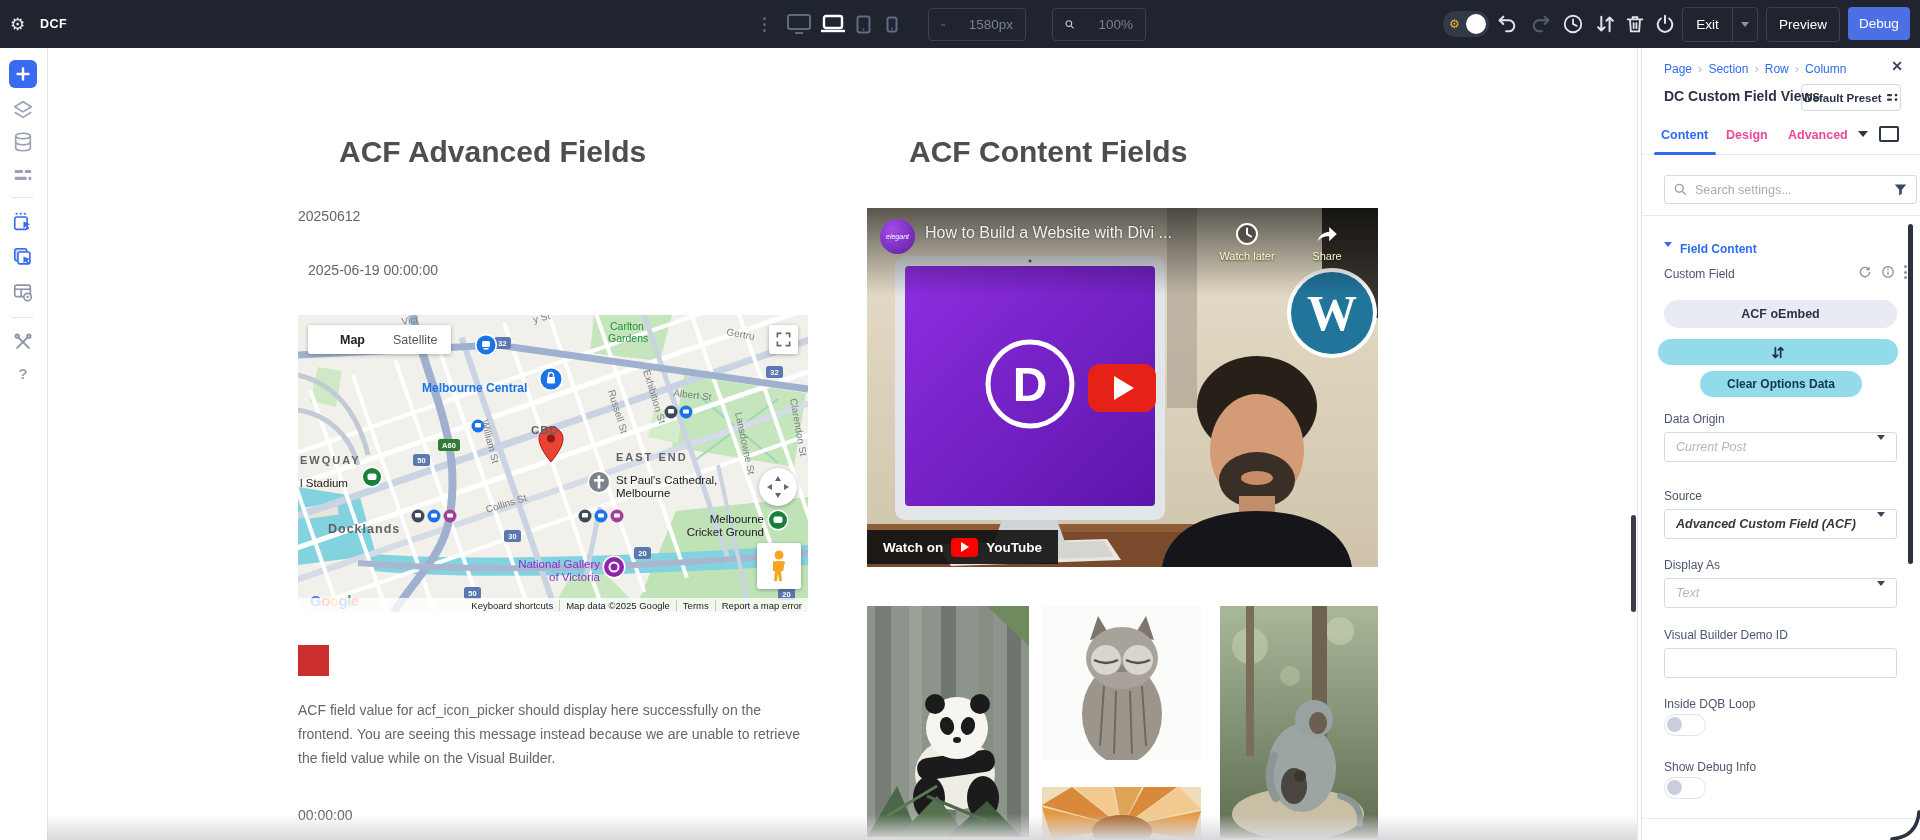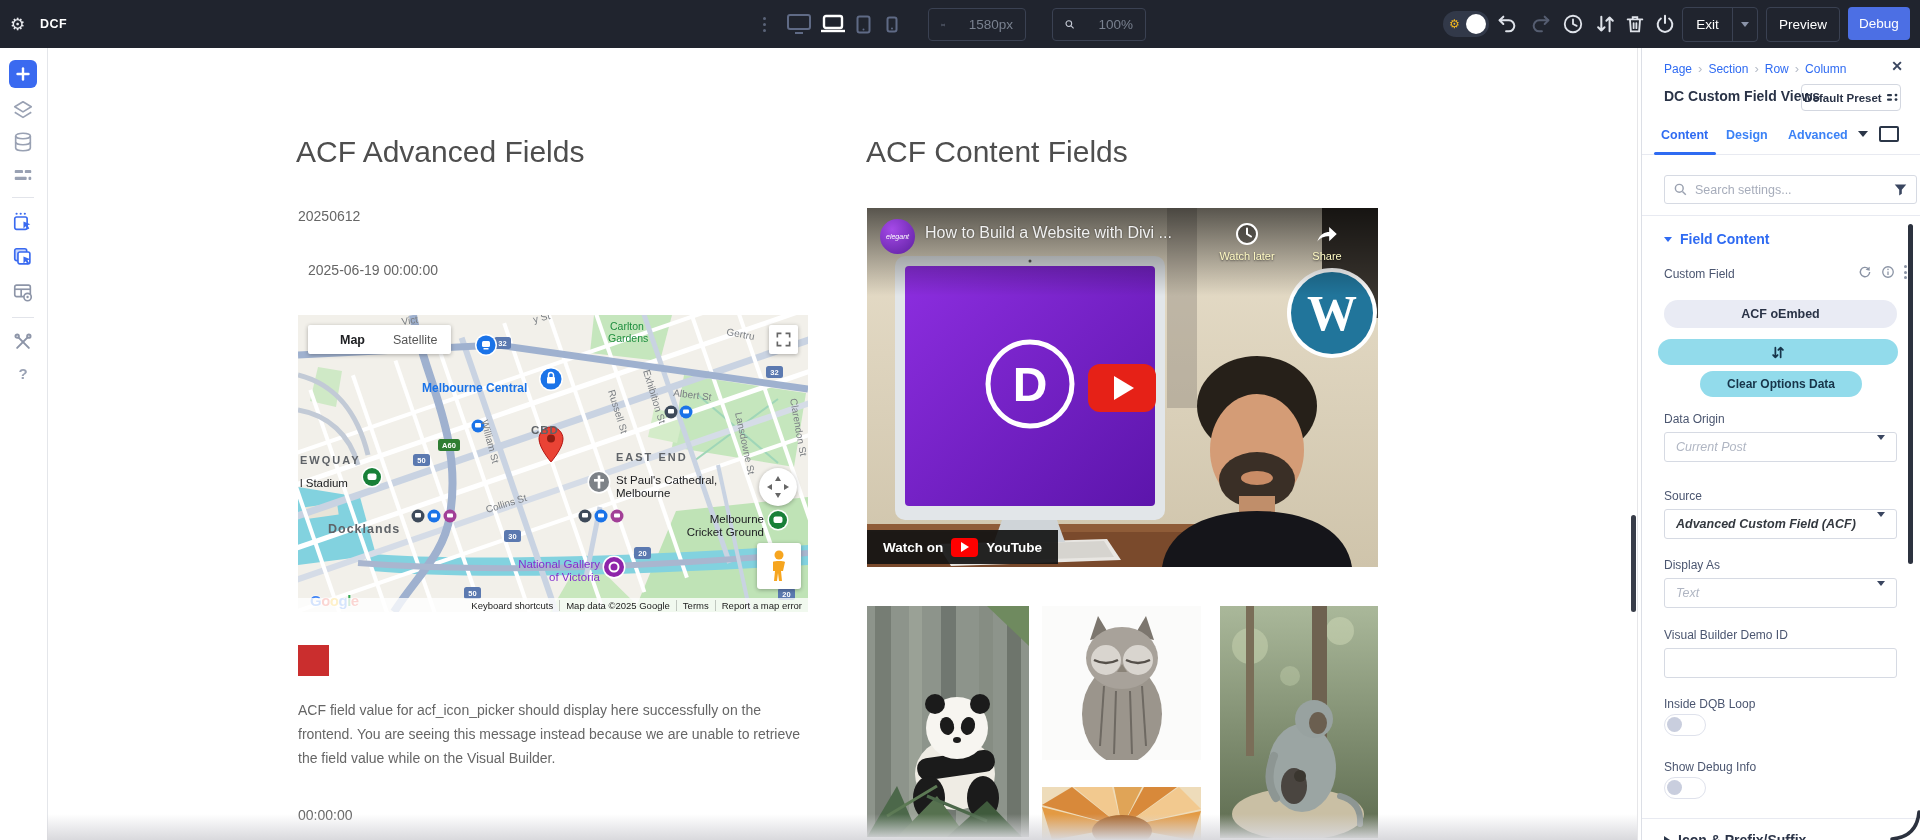--- a/index.html
+++ b/index.html
@@ -20,21 +20,21 @@
   .builder-toggle .knob{position:absolute;right:3px;top:3px;width:20px;height:20px;border-radius:50%;background:#fff;}
   .caret-d{width:0;height:0;border-left:4px solid transparent;border-right:4px solid transparent;border-top:5px solid #8a93a8;}
   .exit-split{border-left:1px solid #3a4152;height:100%;display:flex;align-items:center;justify-content:center;width:24px;}
   
   .sidebar{position:absolute;left:0;top:48px;width:47px;height:792px;background:#fff;border-right:1px solid #e4e6ea;}
   .sb-i{position:absolute;left:12px;width:22px;height:22px;display:flex;align-items:center;justify-content:center;}
   .sb-plus{position:absolute;left:9px;width:28px;height:28px;background:#3a6af0;border-radius:6px;display:flex;align-items:center;justify-content:center;}
   .sb-div{position:absolute;left:12px;width:22px;height:1px;background:#e2e4ea;}
   .sb-help{color:#9aa2b4;font-size:15px;font-weight:700;}
   
-  .h1{position:absolute;font-size:30px;font-weight:400;color:#4e4e4e;}
+  .h1{position:absolute;font-size:30px;font-weight:700;color:#4e4e4e;margin-left:43px;}
   .body-txt{position:absolute;font-size:14px;color:#666;line-height:24px;}
   .swatch{position:absolute;width:31px;height:31px;}
   .canvas-track{position:absolute;left:1637px;top:48px;width:1px;height:792px;background:#e6e6e9;}
   .canvas-thumb{position:absolute;left:1631px;top:515px;width:5px;height:97px;border-radius:3px;background:#383d49;}
   .bottom-fade{position:absolute;left:47px;top:814px;width:1590px;height:26px;background:linear-gradient(to bottom,rgba(220,220,223,0),#d9d9dd);}
   
   .map{position:absolute;left:298px;top:315px;width:510px;height:297px;overflow:hidden;background:#f2f0ea;}
   .map-ctl{position:absolute;background:#fff;box-shadow:0 1px 4px rgba(0,0,0,.3);display:flex;align-items:center;justify-content:center;}
   .map-tabs{left:10px;top:10px;height:29px;border-radius:2px;}
   .map-tab{padding:0 14px;font-size:12.5px;height:29px;display:flex;align-items:center;}
@@ -53,33 +53,33 @@
   .yt-badge{width:27px;height:19px;background:#f00;border-radius:4px;display:flex;align-items:center;justify-content:center;}
   .yt-tri{width:0;height:0;border-left:8px solid #fff;border-top:5px solid transparent;border-bottom:5px solid transparent;margin-left:1px;}
   
   .panel{position:absolute;left:1641px;top:48px;width:279px;height:792px;background:#fff;border-left:1px solid #dcdfe6;overflow:hidden;}
   .crumb{position:absolute;left:22px;top:13px;font-size:12px;display:flex;gap:6px;align-items:center;}
   .crumb a{color:#2f6bf2;text-decoration:none;}
   .crumb .sep{color:#b6bcc8;font-size:13px;}
   .p-close{position:absolute;right:18px;top:10px;color:#3a4660;font-size:14px;font-weight:700;}
   .p-title{position:absolute;left:22px;top:40px;font-size:14px;font-weight:700;color:#2a3347;}
   .preset-btn{position:absolute;left:159px;top:36px;width:98px;height:25px;border:1px solid #d3d7e0;border-radius:4px;display:flex;align-items:center;justify-content:center;gap:5px;font-size:11.5px;font-weight:700;color:#2a3347;}
-  .tab{position:absolute;top:80px;font-size:12.5px;font-weight:600;color:#3b82f6;}
+  .tab{position:absolute;top:80px;font-size:12.5px;font-weight:600;color:#ec4899;}
   .tab.active{color:#2f6bf2;}
   .tab-div{position:absolute;left:0;top:106px;width:279px;height:1px;background:#e8eaf1;}
   .tab-underline{position:absolute;left:12px;top:104px;width:62px;height:3px;background:#2f6bf2;border-radius:2px;}
   .tri-down{width:0;height:0;border-left:5px solid transparent;border-right:5px solid transparent;border-top:6px solid #2b3648;}
   .tri-down.blue{border-top-color:#2f6bf2;border-left-width:4px;border-right-width:4px;border-top-width:5px;}
   .tri-right{width:0;height:0;border-top:4px solid transparent;border-bottom:4px solid transparent;border-left:6px solid #2b3648;}
   .expand-sq{position:absolute;left:237px;top:78px;width:16px;height:12px;border:2px solid #2b3648;border-radius:2px;}
   .search-box{position:absolute;left:22px;top:127px;width:233px;height:27px;border:1px solid #d6dae3;border-radius:3px;display:flex;align-items:center;padding:0 9px;gap:6px;}
   .search-box input{border:none;outline:none;flex:1;font-size:12.5px;color:#555;font-family:"Liberation Sans",sans-serif;}
   .search-box input::placeholder{color:#a7adbb;}
   .p-div{position:absolute;left:0;width:279px;height:1px;background:#e8eaf1;}
-  .sect-h{position:absolute;left:22px;display:flex;align-items:center;gap:8px;font-size:14px;font-weight:700;}
+  .sect-h{position:absolute;left:22px;display:flex;align-items:flex-start;gap:8px;font-size:12px;font-weight:700;margin-top:11px;}
   .sect-h.blue{color:#2f6bf2;}
   .sect-h.dark{color:#2a3347;}
   .p-label{position:absolute;left:22px;font-size:12px;font-weight:500;color:#4b5670;}
   .fld-icons{position:absolute;right:14px;display:flex;gap:9px;align-items:center;color:#8a93a4;}
   .kebab{display:flex;flex-direction:column;gap:2.5px;}
   .kebab i{width:3px;height:3px;border-radius:50%;background:#8a93a4;}
   .pill{position:absolute;border-radius:14px;display:flex;align-items:center;justify-content:center;font-weight:700;}
   .pill.gray{left:22px;top:252px;width:233px;height:28px;background:#e9ebf4;color:#2a3347;font-size:12.5px;}
   .pill.cyan1{left:16px;top:291px;width:240px;height:26px;background:#92dbeb;color:#17354a;font-size:13px;}
   .pill.cyan2{left:58px;top:323px;width:162px;height:26px;background:#92dbeb;color:#17354a;font-size:12px;}

